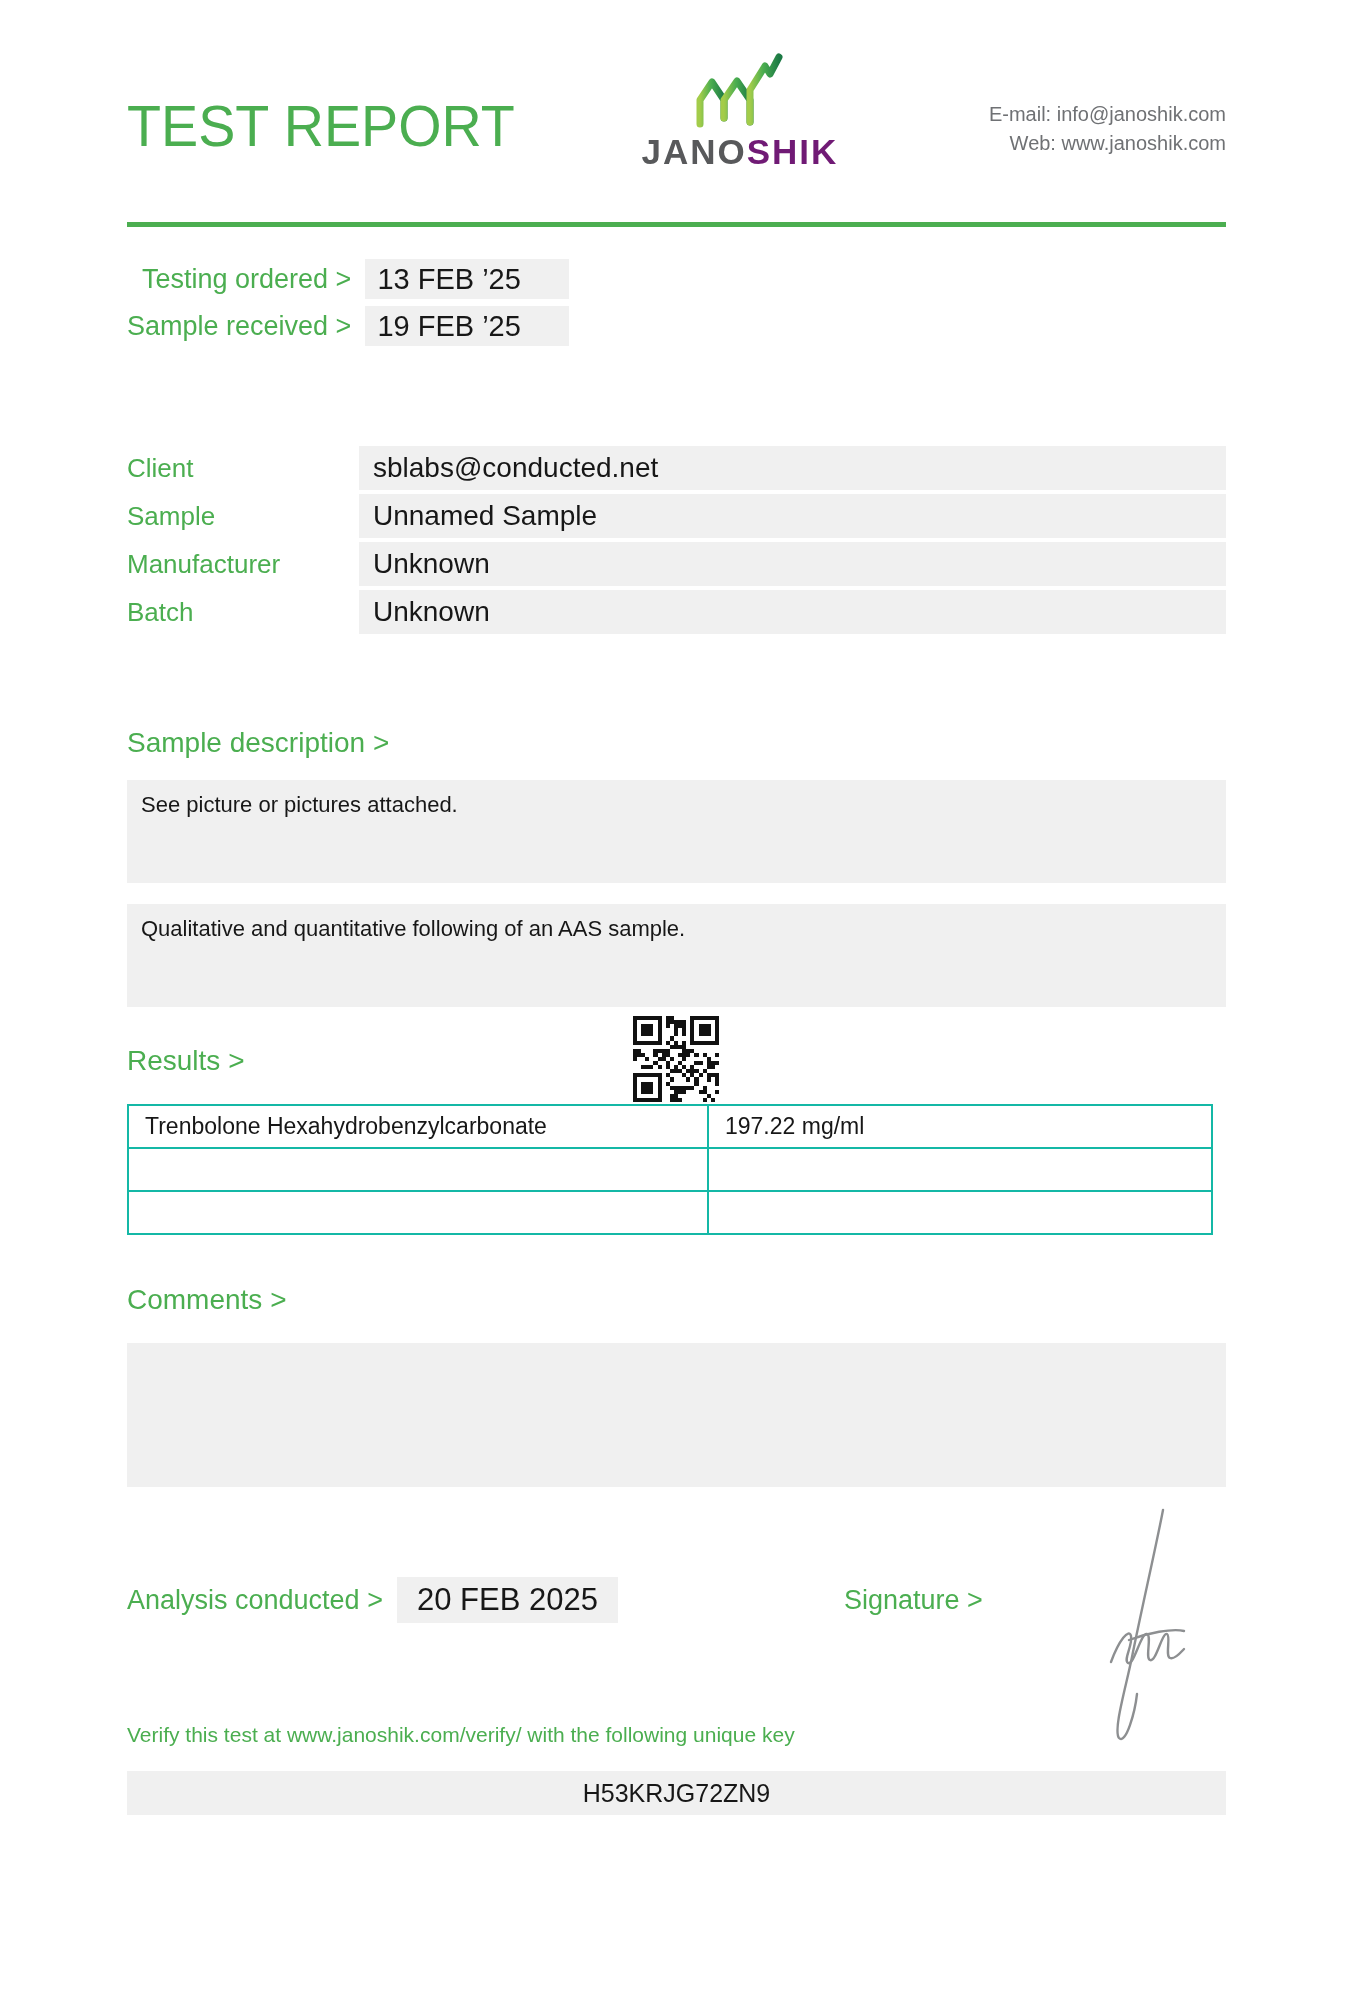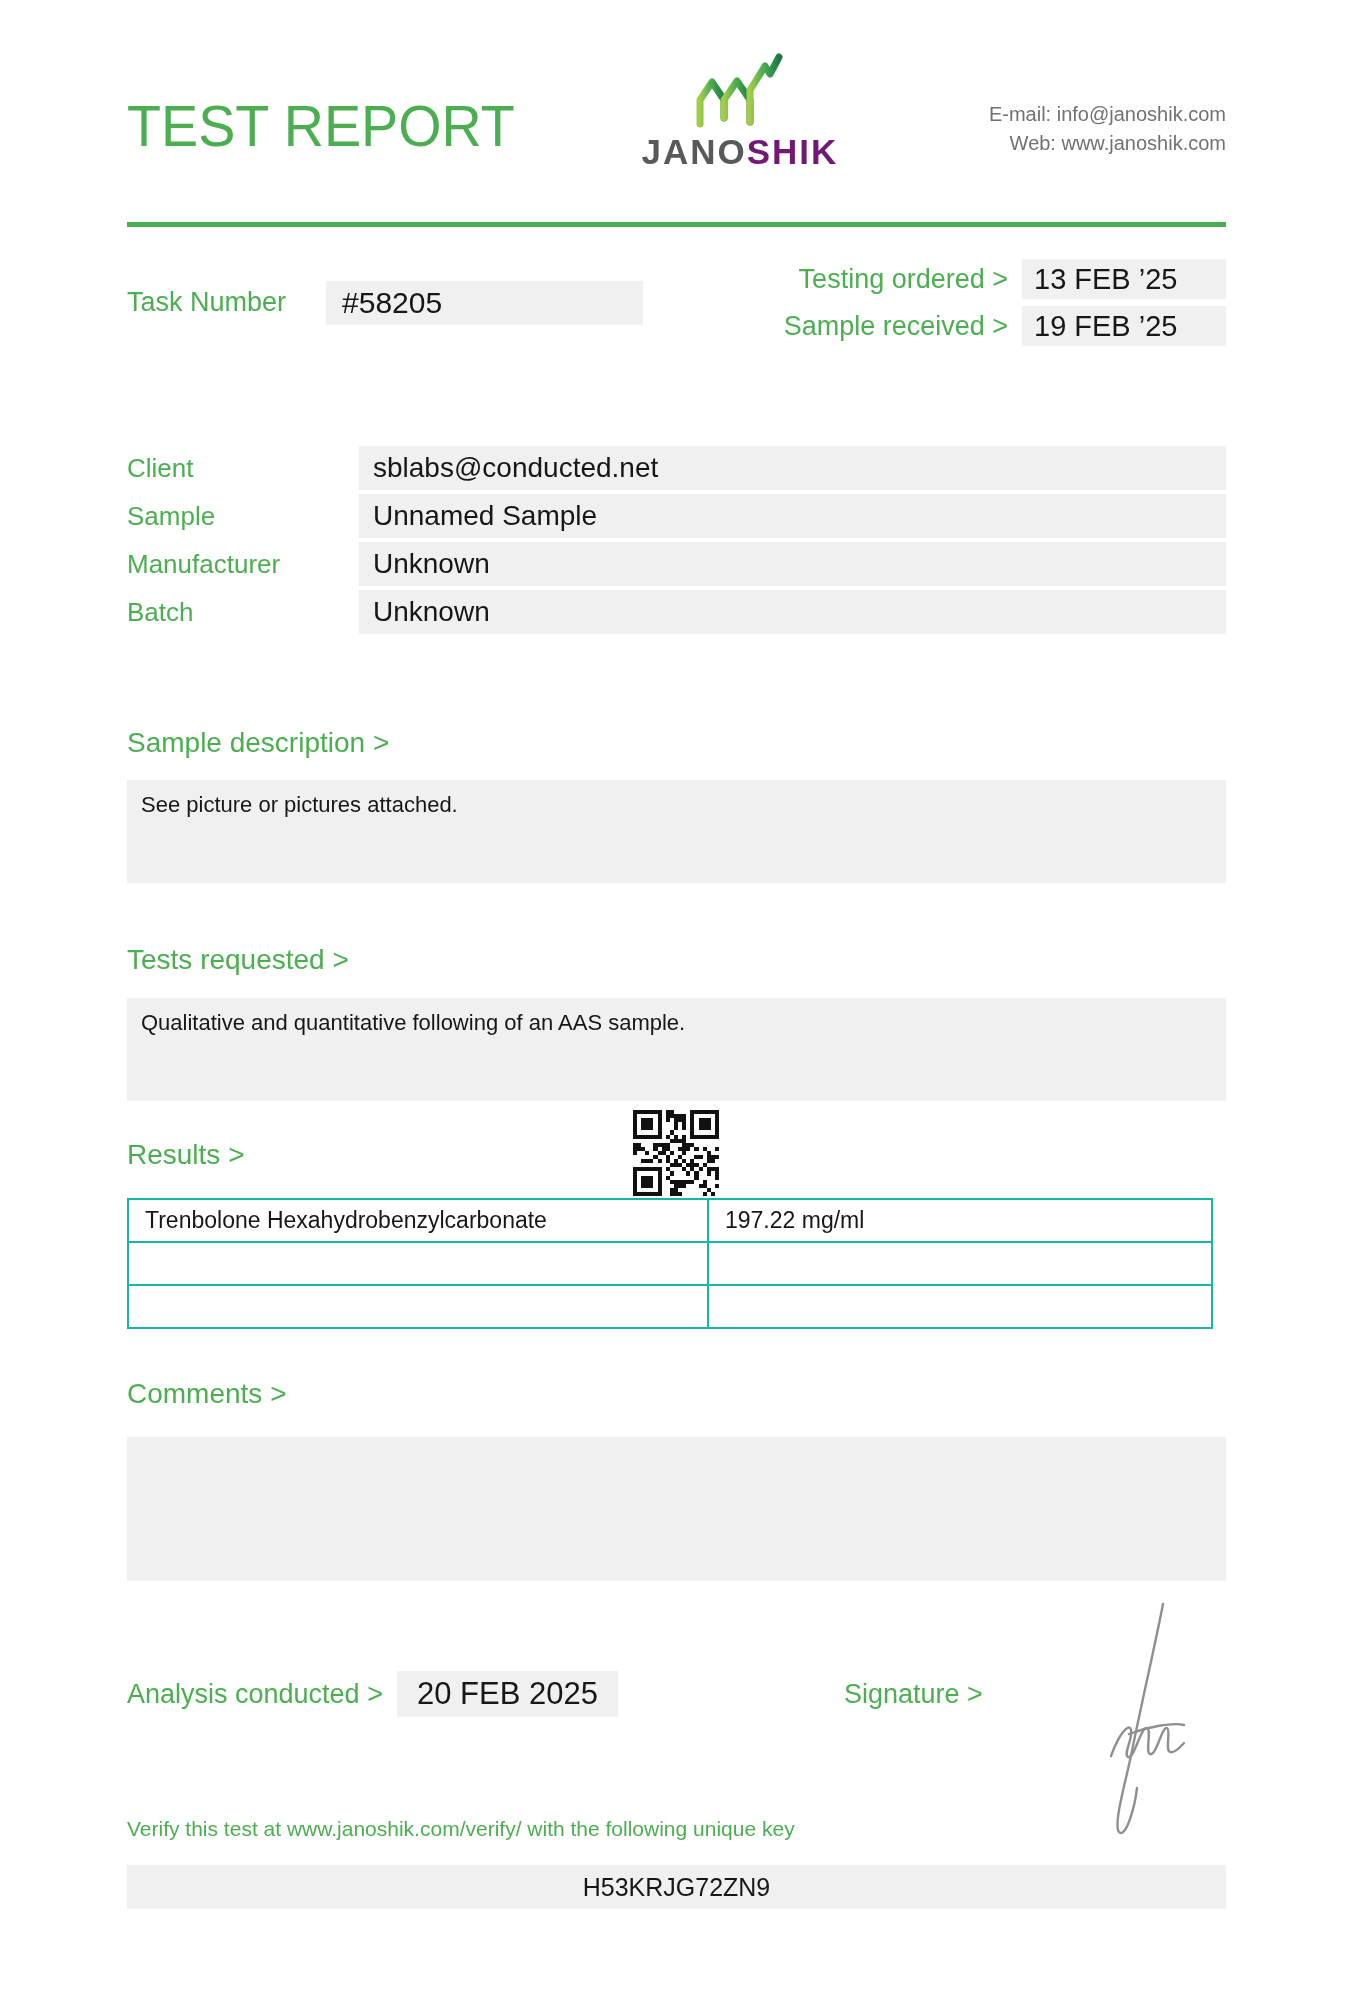--- a/index.html
+++ b/index.html
@@ -95,24 +95,20 @@
 
       <div class="contact">
         <div>E-mail: info@janoshik.com</div>
         <div>Web: www.janoshik.com</div>
       </div>
     </div>
 
     <div class="rule"></div>
 
     <div class="task-row">
-      <div class="task-left">
-        <span class="lbl">Task Number</span>
-        <span class="gbox task-box">#58205</span>
-      </div>
       <div class="dates">
         <div class="date-row">
           <span class="lbl">Testing ordered &gt;</span>
           <span class="gbox date-box">13 FEB ’25</span>
         </div>
         <div class="date-row">
           <span class="lbl">Sample received &gt;</span>
           <span class="gbox date-box">19 FEB ’25</span>
         </div>
       </div>
@@ -133,21 +129,20 @@
       </div>
       <div class="info-row">
         <span class="info-label">Batch</span>
         <span class="gbox info-value">Unknown</span>
       </div>
     </div>
 
     <div class="sec-heading desc-heading">Sample description &gt;</div>
     <div class="gbox desc-box">See picture or pictures attached.</div>
 
-    <div class="sec-heading tests-heading">Tests requested &gt;</div>
     <div class="gbox tests-box">Qualitative and quantitative following of an AAS sample.</div>
 
     <div class="results">
       <div class="sec-heading">Results &gt;</div>
       <svg id="qr" class="qr" viewBox="0 0 21 21" shape-rendering="crispEdges">
           <rect x="0" y="0" width="1" height="1" fill="#111"></rect>
           <rect x="1" y="0" width="1" height="1" fill="#111"></rect>
           <rect x="2" y="0" width="1" height="1" fill="#111"></rect>
           <rect x="3" y="0" width="1" height="1" fill="#111"></rect>
           <rect x="4" y="0" width="1" height="1" fill="#111"></rect>

